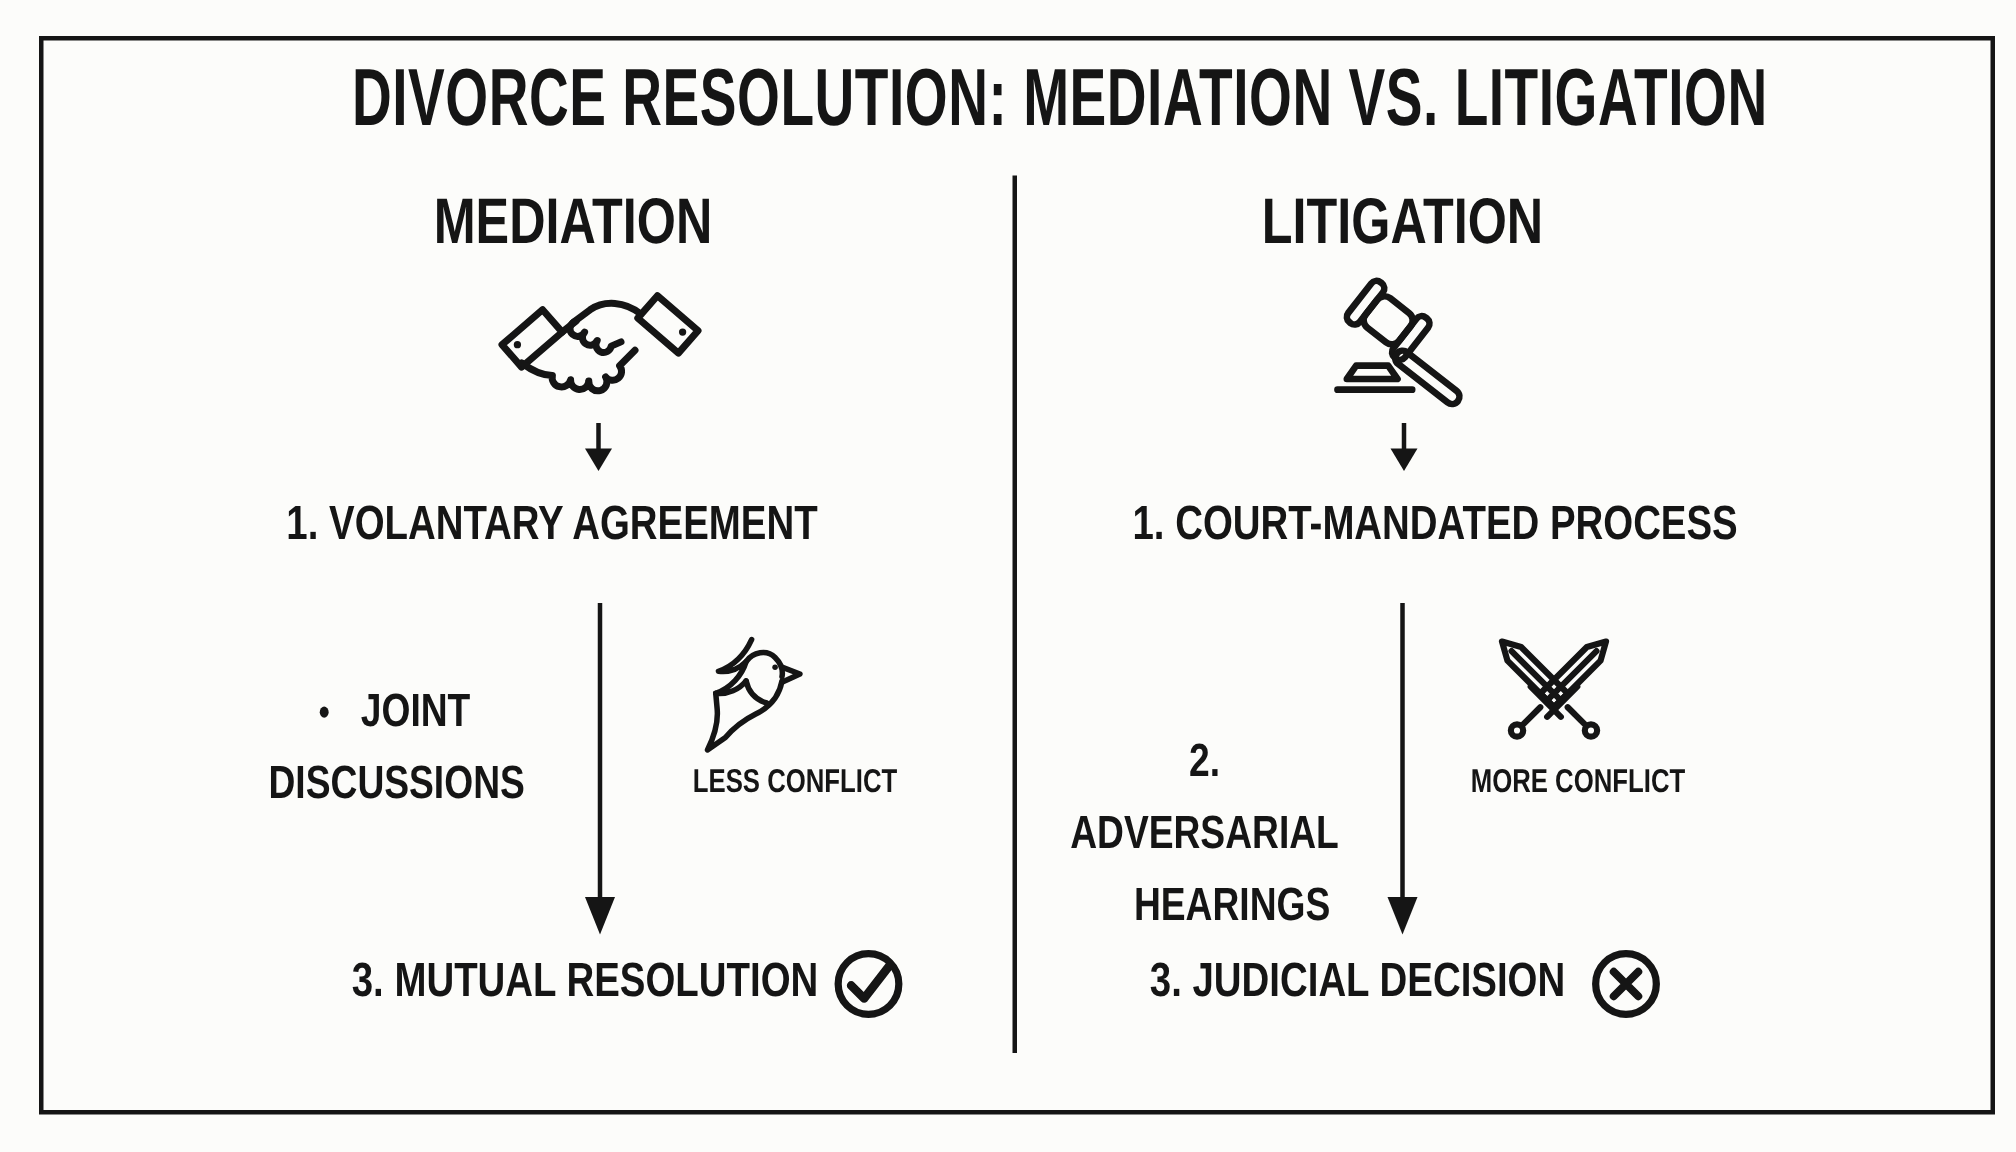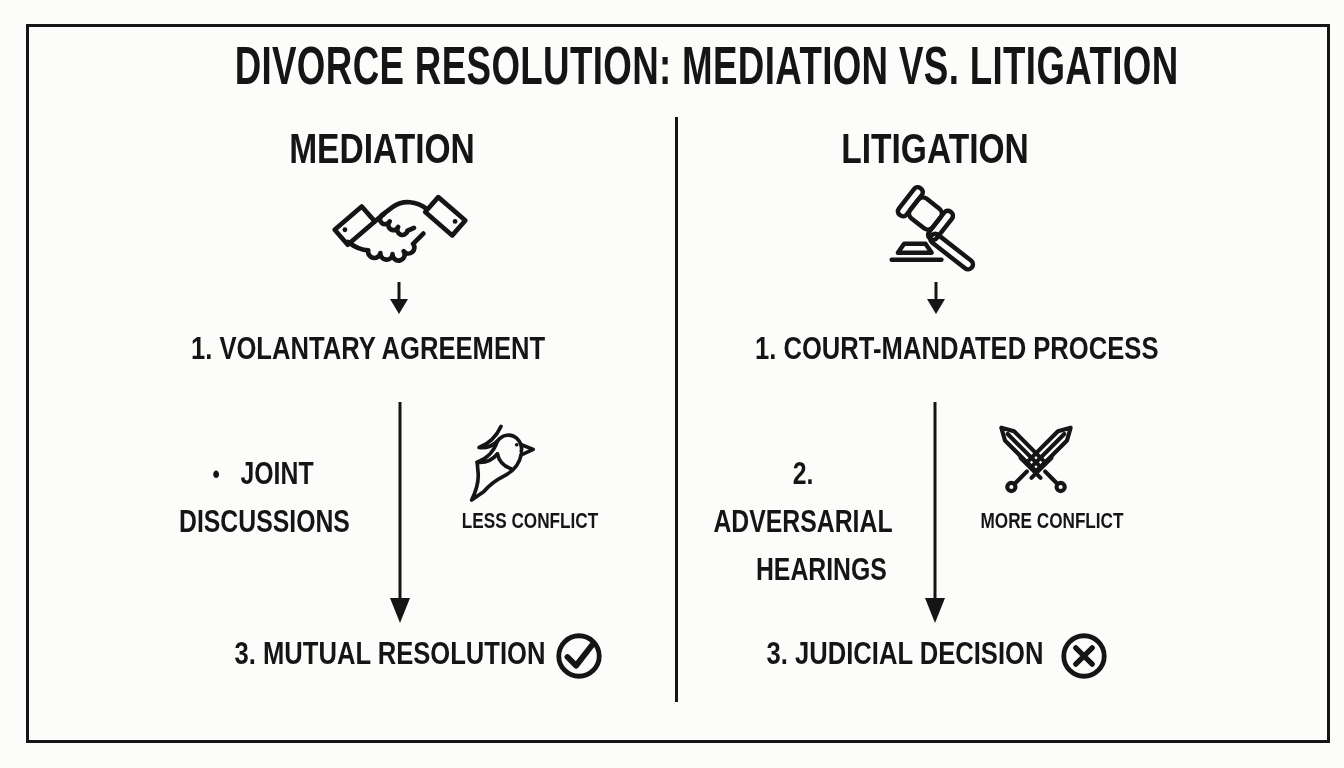--- a/index.html
+++ b/index.html
@@ -19,21 +19,21 @@
   .colhead.med { left:232px; }
   .colhead.lit { left:785px; }
   .step1   { top:330px;  width:500px; font-size:32px; transform:scaleX(0.80); }
   .step1.med { left:118px; }
   .step1.lit { left:705px; }
   .step2 { position:absolute; top:450px; font-weight:bold; font-size:31px; color:var(--ink); text-align:center; }
   .step2 .ln { line-height:48px; transform:scaleX(0.80); }
   .step2.med { left:158px; width:210px; }
   .step2.med .ln1 { display:flex; justify-content:center; align-items:center; gap:26px; }
   .step2.med .bullet { font-size:26px; line-height:48px; }
-  .step2.lit { left:678px; width:250px; }
+  .step2.lit { left:678px; width:250px;margin-top:33px; }
   .step2.lit .ln2 { padding-left:46px; }
   .conflict { top:508px; width:200px; font-size:22px; transform:scaleX(0.78); }
   .conflict.med { left:430px; }
   .conflict.lit { left:952px; }
   .step3   { top:635px;  width:500px; font-size:32px; transform:scaleX(0.80); }
   .step3.med { left:140px; }
   .step3.lit { left:655px; }
   .divider { position:absolute; left:675px; top:117px; width:2.5px; height:585px; background:var(--ink); }
   .icon { position:absolute; }
   .ln-art { fill:none; stroke:var(--ink); stroke-linecap:round; stroke-linejoin:round; }

